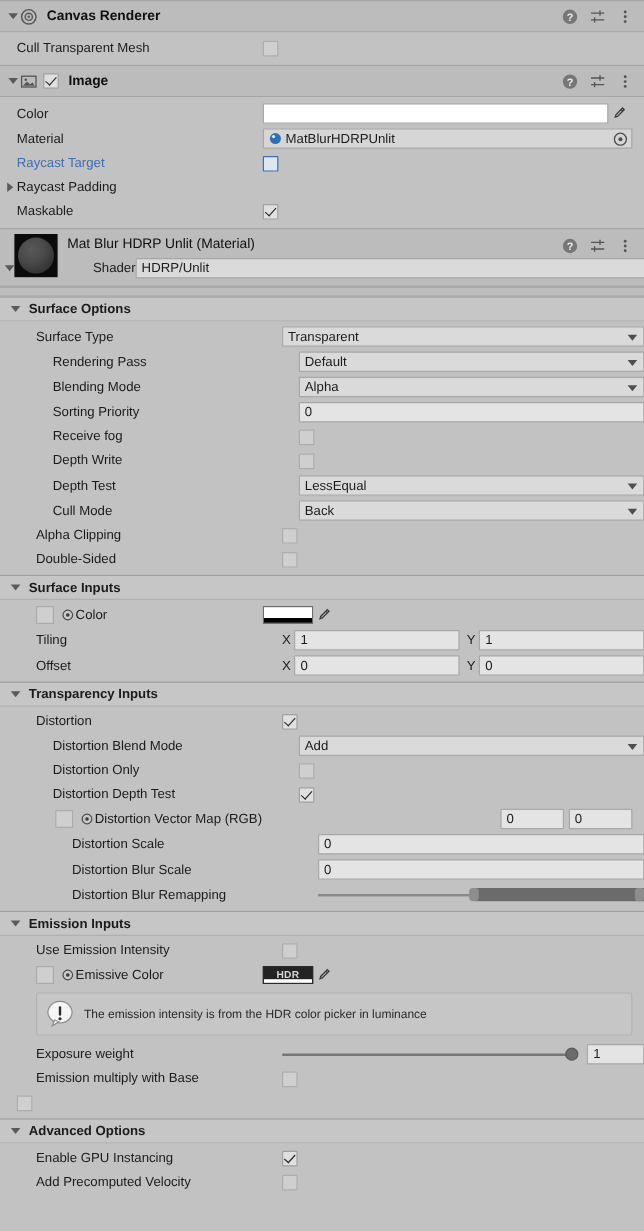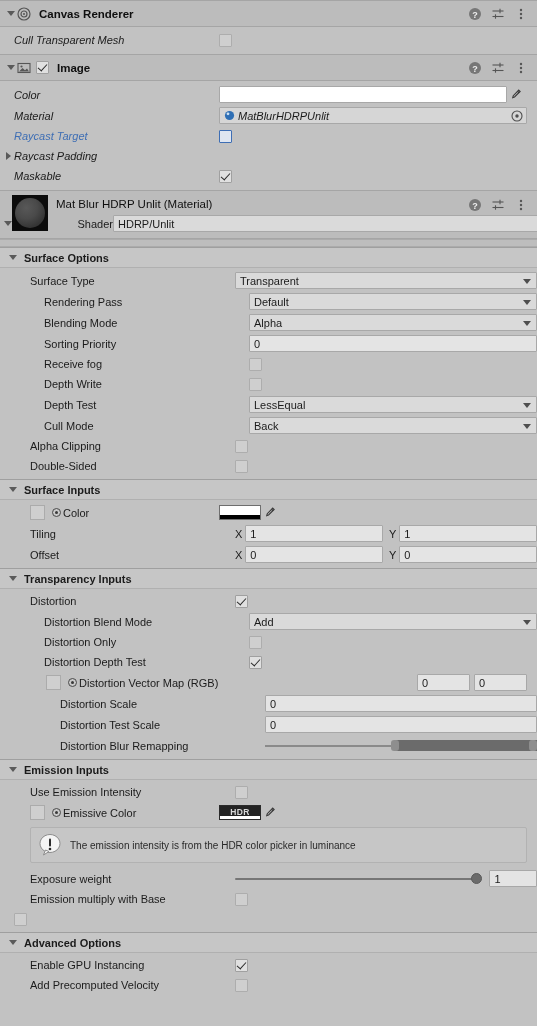--- a/index.html
+++ b/index.html
@@ -26,21 +26,21 @@
   .foldout{
     width:13px;height:13px;flex:none;display:flex;align-items:center;justify-content:center;
   }
   .tri-down{width:0;height:0;border-left:4.5px solid transparent;border-right:4.5px solid transparent;border-top:5px solid #5a5a5a;}
   .tri-right{width:0;height:0;border-top:4.5px solid transparent;border-bottom:4.5px solid transparent;border-left:5px solid #5a5a5a;}
 
   .hdr-icons{display:flex;align-items:center;gap:9px;margin-right:3px;}
   .ico{width:14px;height:14px;display:block;}
 
   
-  .comp-body{background:#c2c2c2;padding:3px 0 4px 0;font-style:italic;}
+  .comp-body{background:#c2c2c2;padding:3px 0 4px 0;}
   .row{height:20px;display:flex;align-items:center;padding-left:14px;box-sizing:border-box;}
   .row.tall{height:21px;}
   .label{font-size:11px;color:#1b1b1b;white-space:nowrap;}
   .label.blue{color:#3e6eb4;}
   .label.w{width:205px;flex:none;}
   .lbl-indent1{padding-left:16px;}
   .lbl-indent2{padding-left:30px;}
   .lbl-indent3{padding-left:46px;}
 
   
@@ -471,21 +471,21 @@
         </div>
     </div>
 
     <div class="row tall">
       <span class="label lbl-indent3" style="width:205px;flex:none;">Distortion Scale</span>
       <div class="field" style="width:302px;">
           <span>0</span>
         </div>
     </div>
     <div class="row tall">
-      <span class="label lbl-indent3" style="width:205px;flex:none;">Distortion Test Scale</span>
+      <span class="label lbl-indent3" style="width:205px;flex:none;">Distortion Blur Scale</span>
       <div class="field" style="width:302px;">
           <span>0</span>
         </div>
     </div>
     <div class="row tall">
       <span class="label lbl-indent3" style="width:205px;flex:none;">Distortion Blur Remapping</span>
       <div class="rangeslider" style="width:310px;">
         <span class="rtrack"></span>
         <span class="rfill" style="left:48%;right:0;"></span>
         <span class="rknob" style="left:46.5%;"></span>

